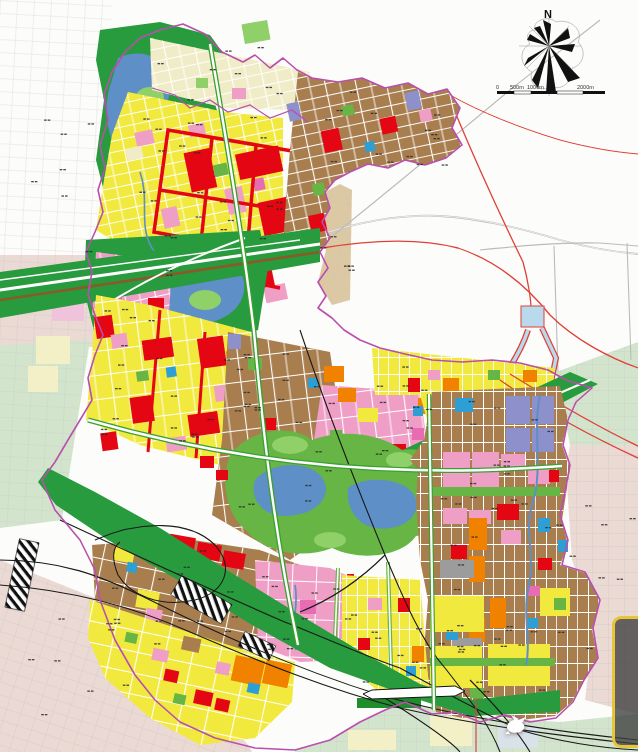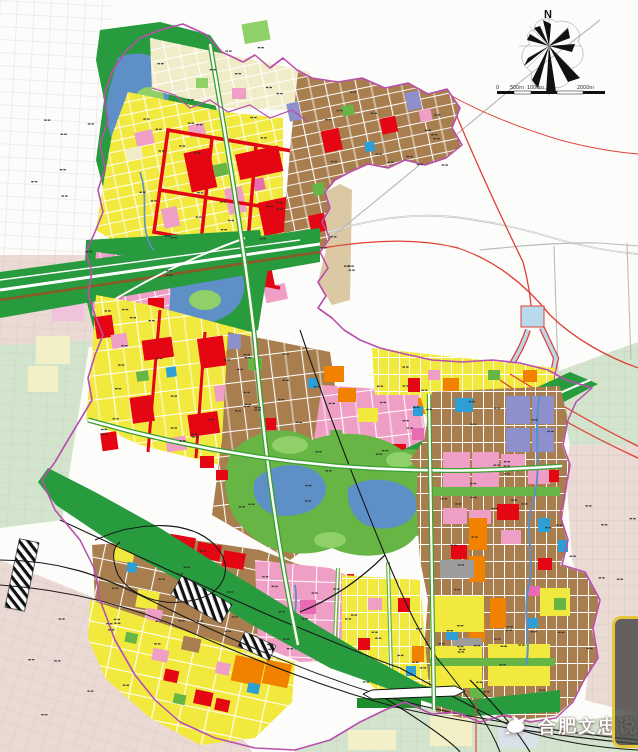--- a/index.html
+++ b/index.html
@@ -867,17 +867,16 @@
   <rect x="583" y="91" width="22" height="3" fill="#111"></rect>
 </g>
 </svg>
 
 <div class="wm">
   <svg class="icon" width="28" height="24" viewBox="0 0 28 24">
     <path d="M4,14 C4,8 10,5 15,6 L23,3 L19,9 C23,11 22,16 17,18 C11,20 5,18 4,14 Z" fill="#fff"></path>
     <path d="M12,7 L8,1 L16,5 Z" fill="#fff"></path>
     <path d="M2,20 L5,17 L7,20 Z" fill="#fff"></path>
   </svg>
-  <span class="txt">合肥文忠说</span>
 </div>
 
 <div class="panel"></div>
 </div>
 
 </body></html>

